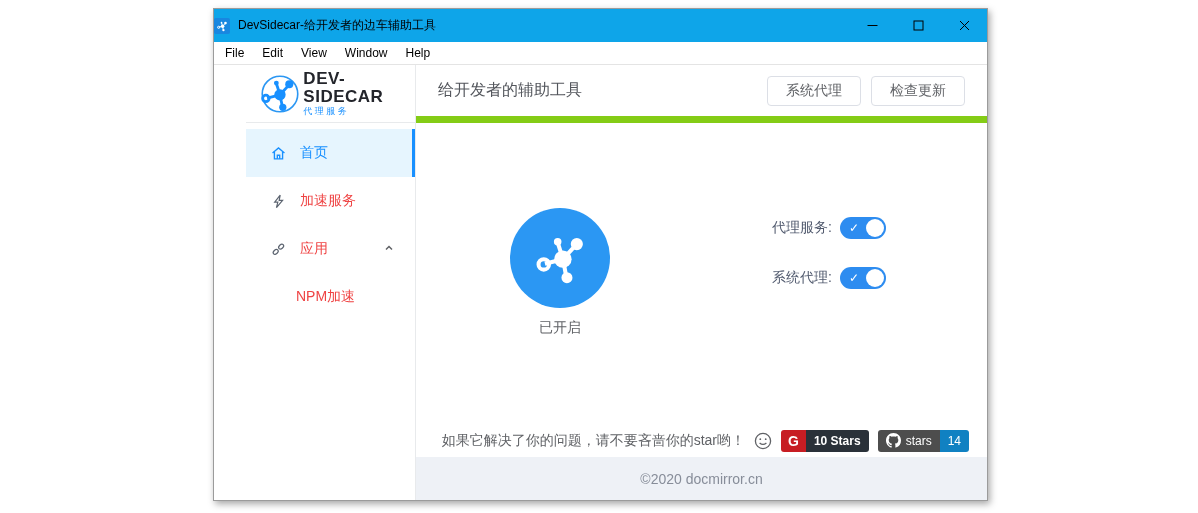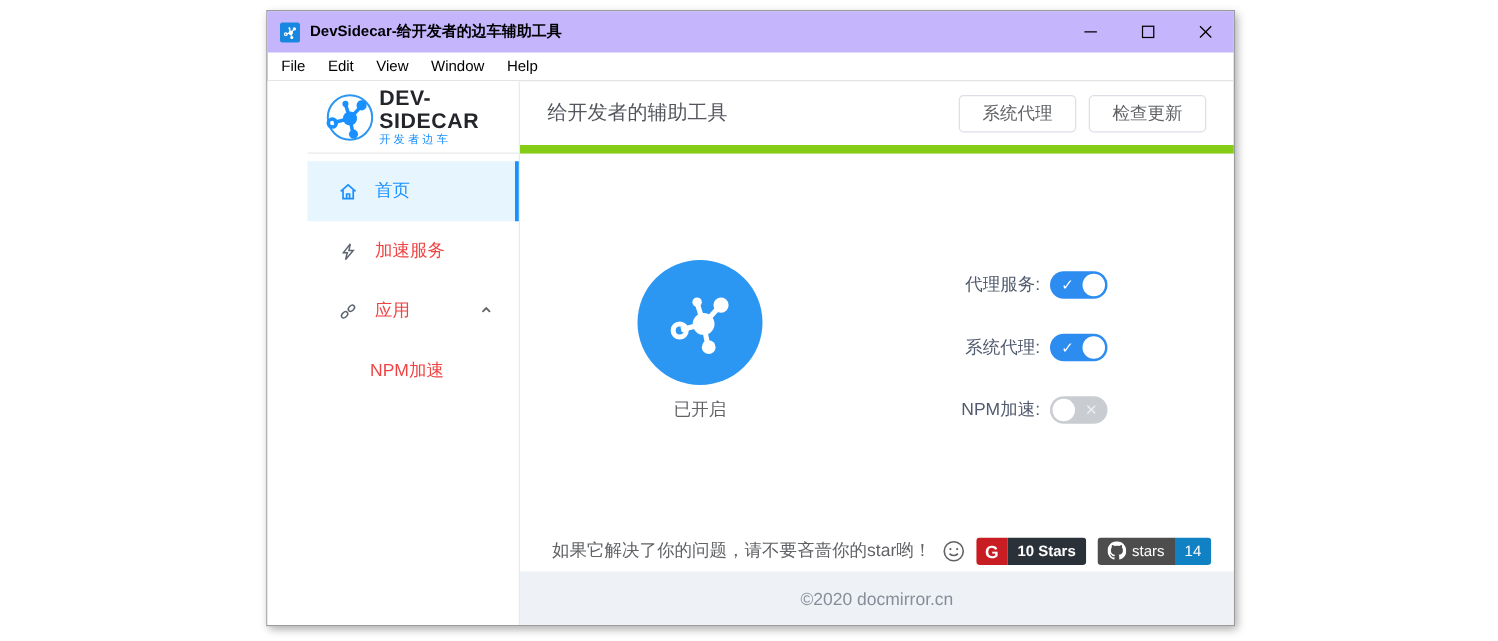--- a/index.html
+++ b/index.html
@@ -1,21 +1,21 @@
 <!DOCTYPE html>
 <html><head>
 <meta charset="utf-8">
 <style>
   * { margin:0; padding:0; box-sizing:border-box; }
   html,body { width:1198px; height:513px; background:#fff; font-family:"Liberation Sans",sans-serif; overflow:hidden; }
   .window { position:absolute; left:213px; top:8px; width:775px; height:493px; background:#fff;
             border:1px solid #9b9b9b; box-shadow:2px 3px 7px rgba(0,0,0,.35); display:flex; flex-direction:column; }
 
   
-  .titlebar { height:33px; display:flex; align-items:center; padding-left:10px; background:#c4b5fd; flex:none;font-weight:bold; }
+  .titlebar { height:33px; display:flex; align-items:center; background:#0ea5e9; flex:none; }
   .app-icon { width:16px; height:16px; border-radius:2px; background:#1887e0; display:flex; align-items:center; justify-content:center; flex:none; }
   .title-text { font-size:12px; color:#000; margin-left:8px; white-space:nowrap; }
   .win-controls { margin-left:auto; display:flex; height:100%; }
   .win-btn { width:46px; height:100%; display:flex; align-items:center; justify-content:center; cursor:default; }
 
   
   .menubar { height:22px; display:flex; align-items:center; font-size:12px; color:#000; padding-left:2px; flex:none; }
   .menubar-item { padding:0 9px; height:100%; display:flex; align-items:center; }
 
   
@@ -130,21 +130,21 @@
               <line x1="52" y1="52" x2="58" y2="82"></line>
             <circle cx="52" cy="52" r="14" stroke="none"></circle>
             <circle cx="17" cy="61" r="8" fill="none" stroke-width="7"></circle>
             <circle cx="43" cy="23" r="6" stroke="none"></circle>
               <circle cx="75" cy="26" r="10" stroke="none"></circle>
             <circle cx="59" cy="83" r="9" stroke="none"></circle>
           </g>
         </svg>
         <div class="logo-txt">
           <span class="logo-title">DEV-SIDECAR</span>
-          <span class="logo-subtitle">开发者边车</span>
+          <span class="logo-subtitle">代理服务</span>
         </div>
       </div>
 
       <div class="nav">
         <div class="nav-item active">
           <span class="nav-ico">
             <svg width="17" height="17" viewBox="0 0 20 20" fill="none" stroke="#1890ff" stroke-width="1.6">
               <path d="M3 9.5 L10 3.4 L17 9.5"></path>
                 <path d="M5.2 8.3 V16.3 H14.8 V8.3"></path>
                 <path d="M8.6 16.3 V12 H11.4 V16.3"></path>
@@ -214,27 +214,20 @@
             <span class="sw-knob"></span>
           </span>
         </div>
         <div class="switch-row" style="top:144px;">
           <span class="sw-label">系统代理:</span>
           <span class="switch on">
             <span class="sw-check">✓</span>
             <span class="sw-knob"></span>
           </span>
         </div>
-        <div class="switch-row" style="top:194px;">
-          <span class="sw-label">NPM加速:</span>
-          <span class="switch off">
-            <span class="sw-knob"></span>
-            <span class="sw-cross">✕</span>
-          </span>
-        </div>
 
         <div class="star-line">
           <span class="star-text">如果它解决了你的问题，请不要吝啬你的star哟！</span>
           <span style="display:flex;">
             <svg width="18" height="18" viewBox="0 0 18 18" fill="none" stroke="#606266" stroke-width="1.3">
               <circle cx="9" cy="9" r="7.6"></circle>
               <circle cx="6.3" cy="7.2" r="0.9" fill="#606266" stroke="none"></circle>
               <circle cx="11.7" cy="7.2" r="0.9" fill="#606266" stroke="none"></circle>
               <path d="M5.6 11 Q9 13.8 12.4 11"></path>
             </svg>

